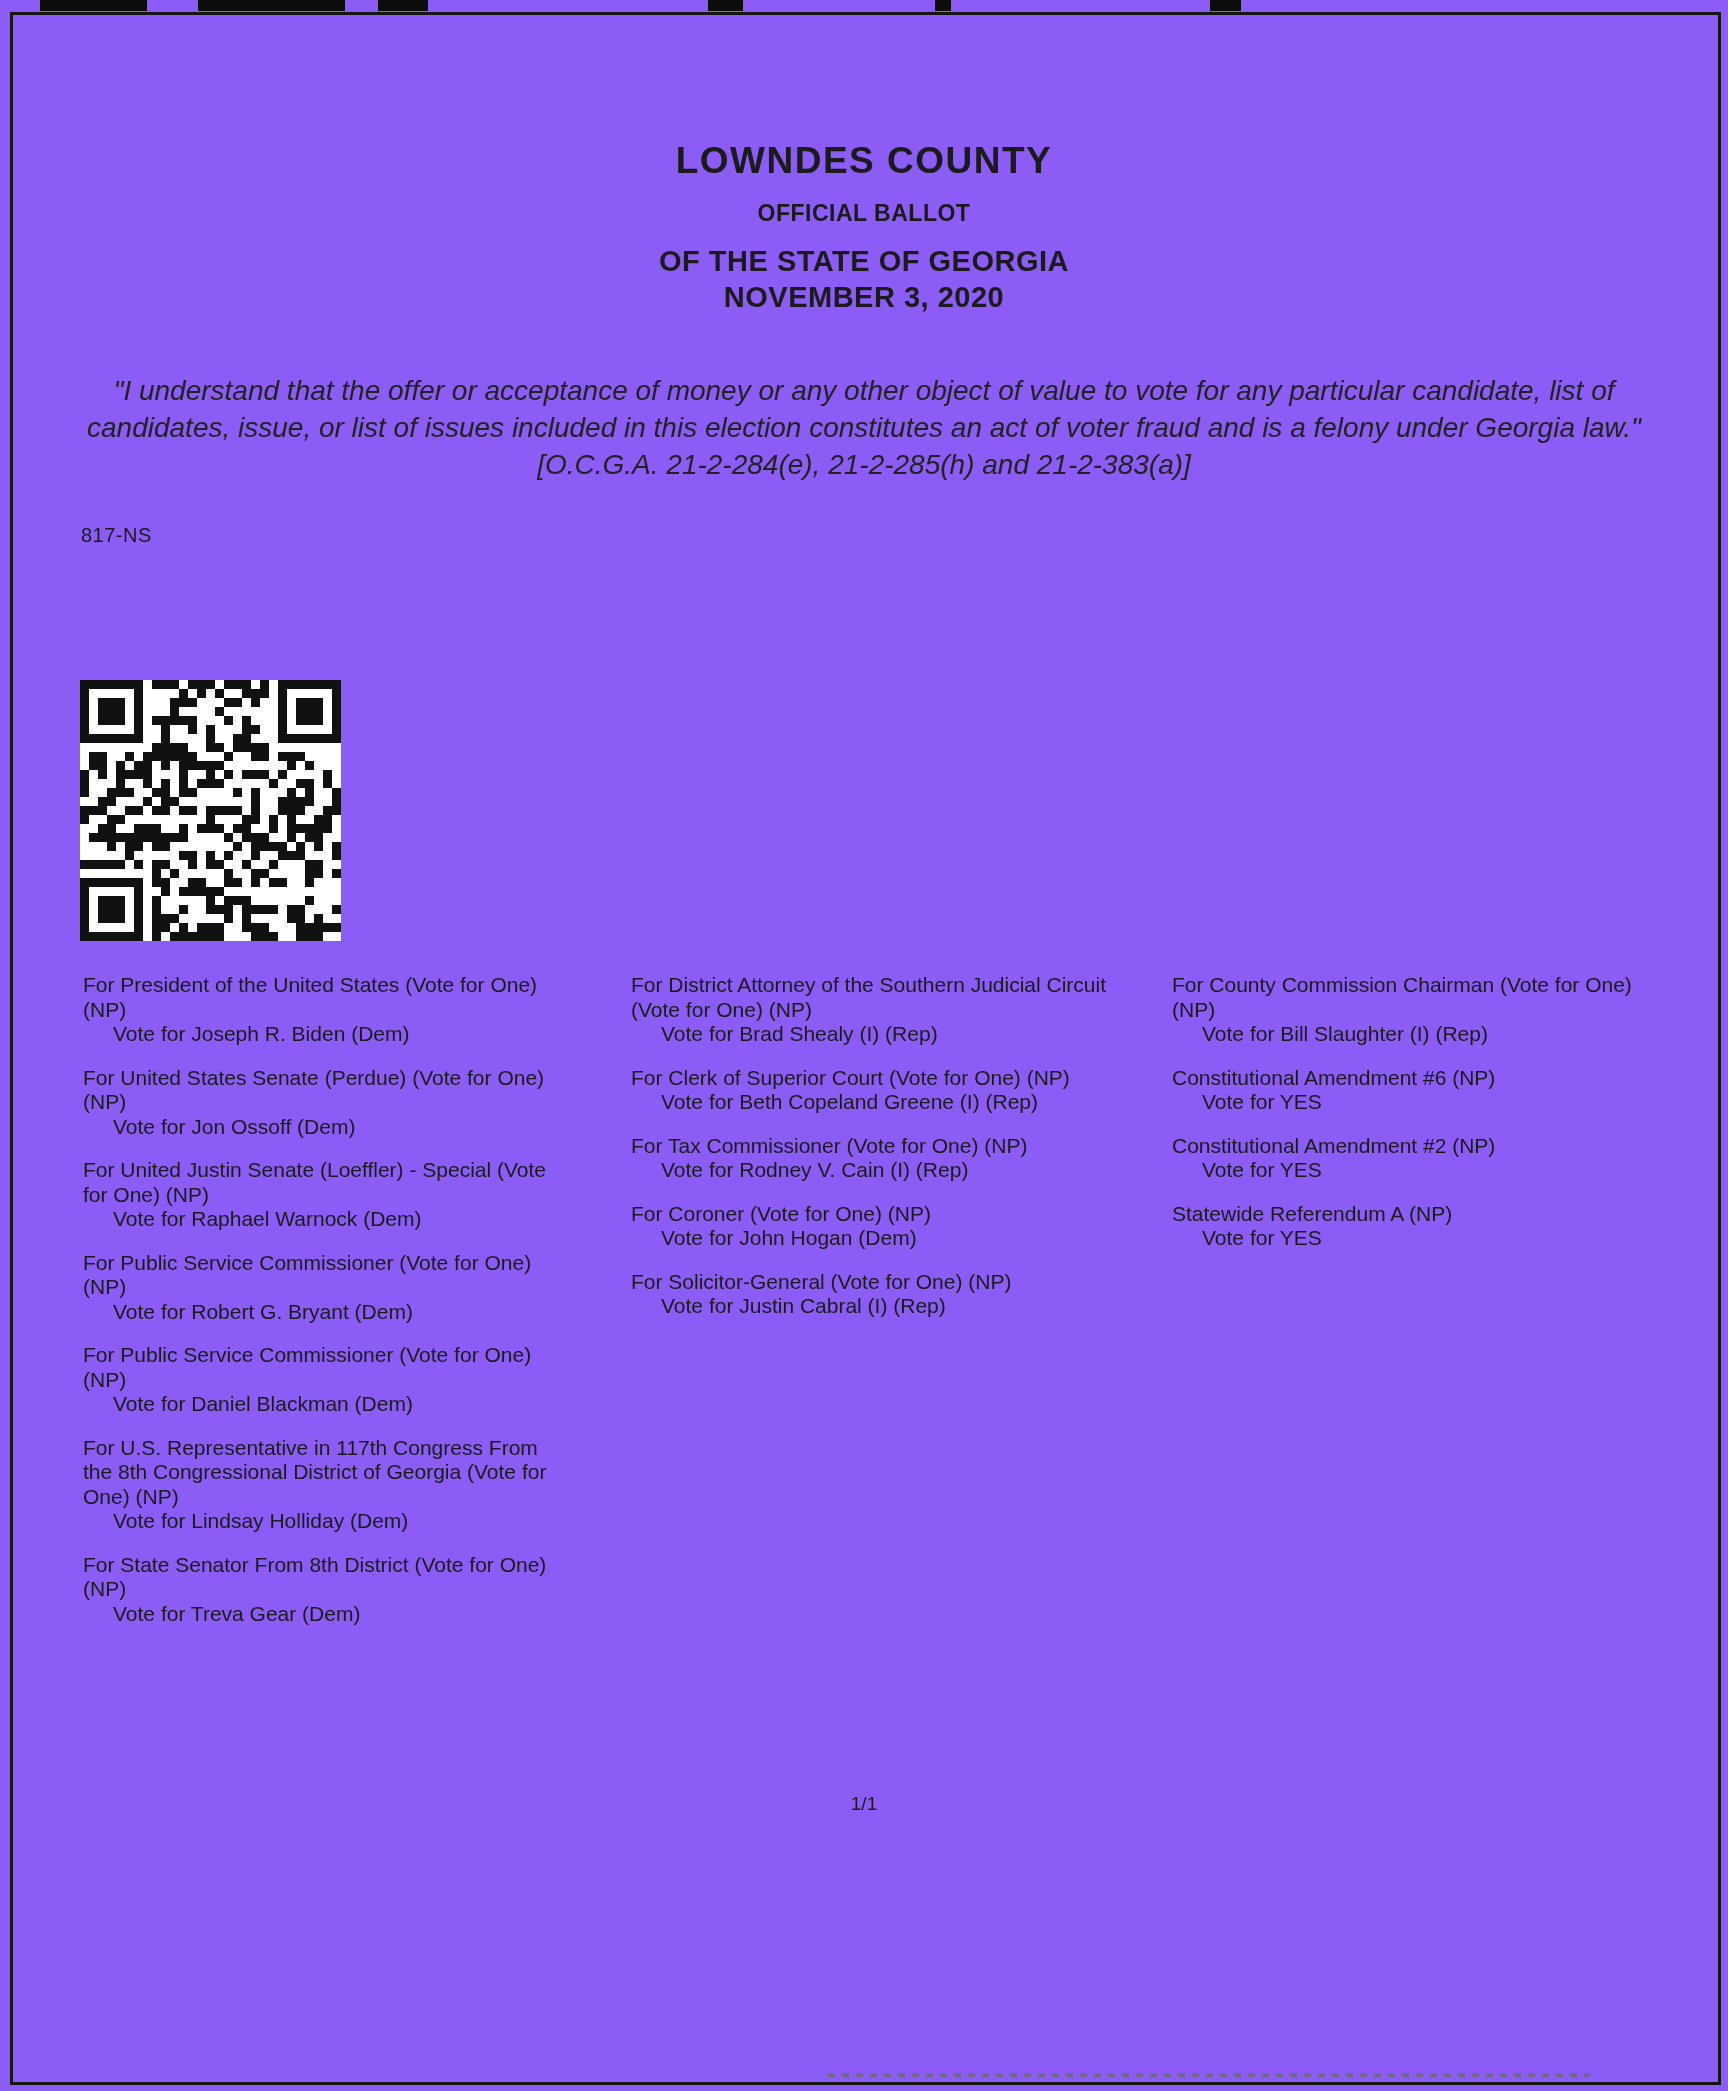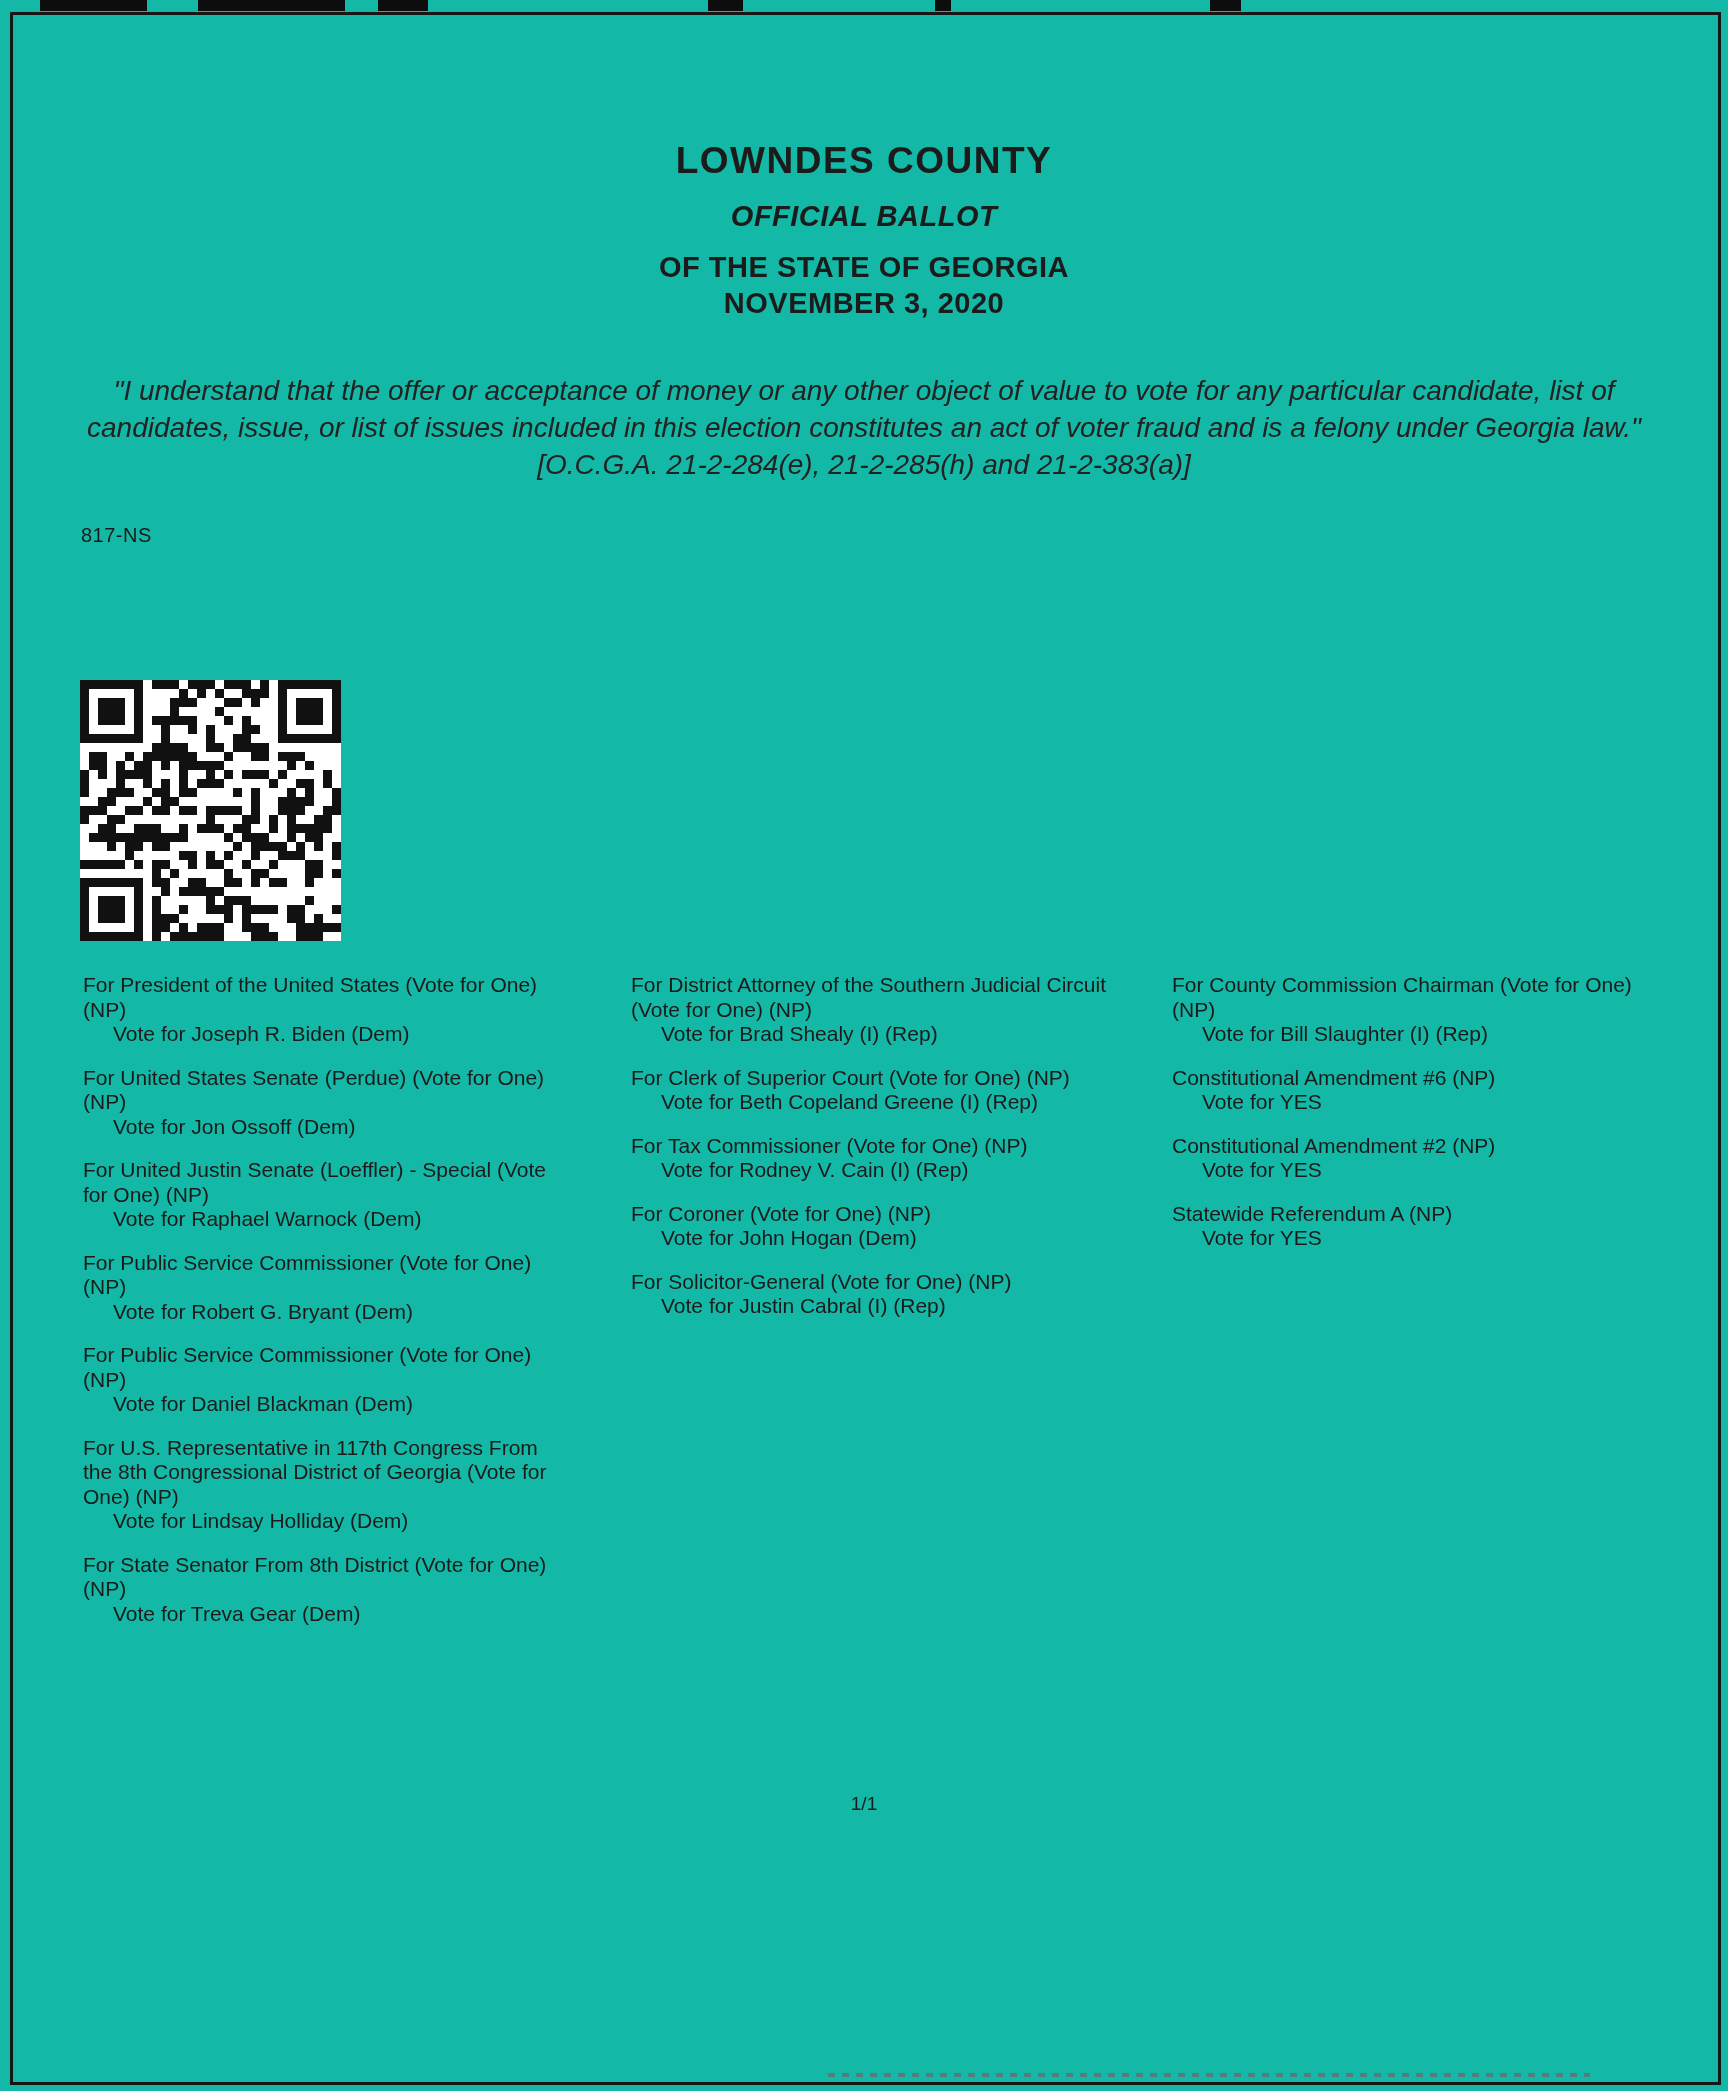--- a/index.html
+++ b/index.html
@@ -1,19 +1,19 @@
 <!DOCTYPE html>
 <html><head>
 <meta charset="utf-8">
 <style>
   html,body{margin:0;padding:0;background:#e8e8e8;}
   .page{
     position:relative;
     width:1728px;height:2091px;
-    background:#14b8a6;
+    background:#8b5cf6;
     font-family:"Liberation Sans","DejaVu Sans",sans-serif;
     color:#1b1b1b;
     overflow:hidden;
   }
   .border-frame{
     position:absolute;
     left:10px;top:12px;right:7px;bottom:6px;
     border:3px solid #161616;
     pointer-events:none;
   }
@@ -21,21 +21,21 @@
     position:absolute;top:0;height:11px;background:#0d0d0d;
   }
   .header{
     position:absolute;top:140px;left:0;width:100%;
     text-align:center;
   }
   .county-title{
     font-size:37px;font-weight:bold;letter-spacing:1.5px;margin:0;
   }
   .ballot-title{
-    font-size:29px;font-weight:bold;letter-spacing:.5px;margin:18px 0 0 0;font-style:italic;
+    font-size:23px;font-weight:bold;letter-spacing:.5px;margin:18px 0 0 0;
   }
   .election-title{
     margin-top:16px;font-size:29px;font-weight:bold;line-height:36px;letter-spacing:.5px;
   }
   .disclaimer{
     position:absolute;top:372px;left:64px;width:1600px;
     font-size:28px;font-style:italic;line-height:37px;
     text-align:center;color:#222;
   }
   .ballot-id{

